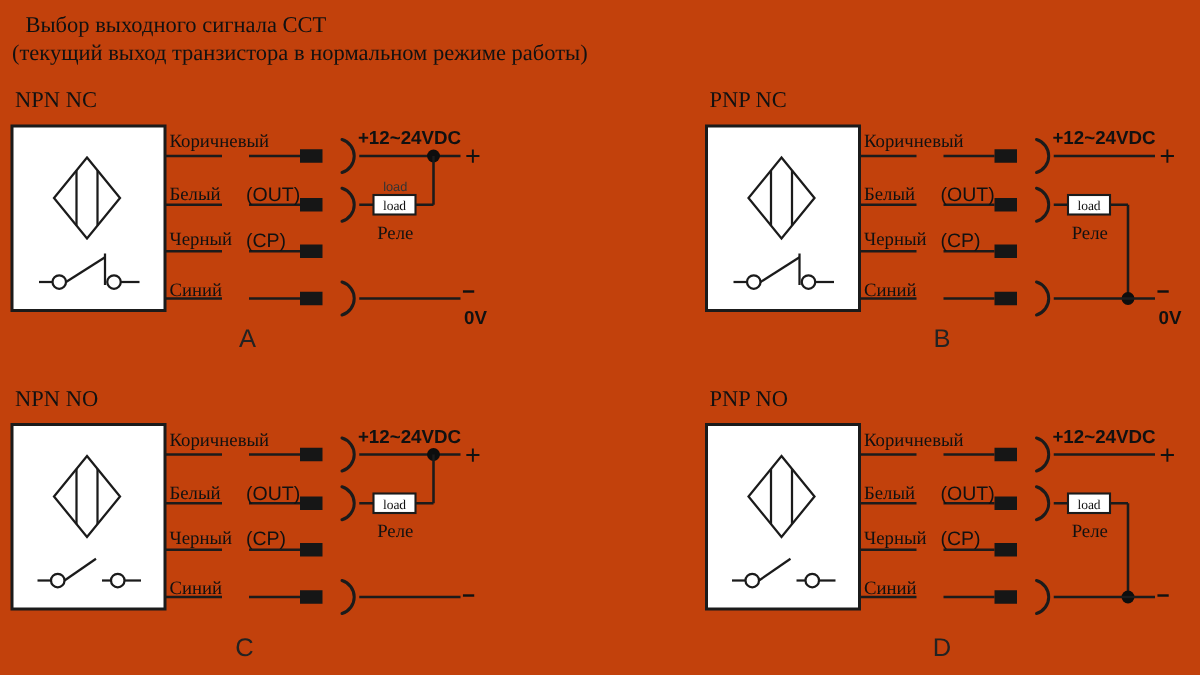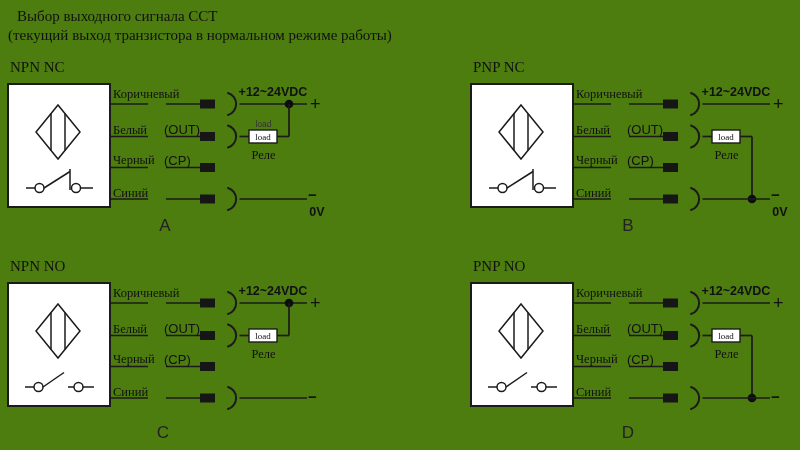--- a/index.html
+++ b/index.html
@@ -1,16 +1,16 @@
 <!DOCTYPE html>
 <html><head>
 <meta charset="utf-8">
 <style>
   html,body{margin:0;padding:0;background:#fff;}
-  #page{position:relative;width:800px;height:450px;background:#4d7c0f;overflow:hidden;}
+  #page{position:relative;width:800px;height:450px;background:#c2410c;overflow:hidden;}
   svg{position:absolute;left:0;top:0;}
 
   
   .box{fill:#ffffff;stroke:#1b1b1b;stroke-width:2;}
   .sym{fill:none;stroke:#1b1b1b;stroke-width:1.5;}
   .sw{fill:none;stroke:#1b1b1b;stroke-width:1.5;}
   .swc{fill:#ffffff;stroke:#1b1b1b;stroke-width:1.5;}
   .wire{fill:none;stroke:#1b1b1b;stroke-width:1.7;}
   .conn{fill:#161616;stroke:none;}
   .arc{fill:none;stroke:#1b1b1b;stroke-width:2;stroke-linecap:round;}

